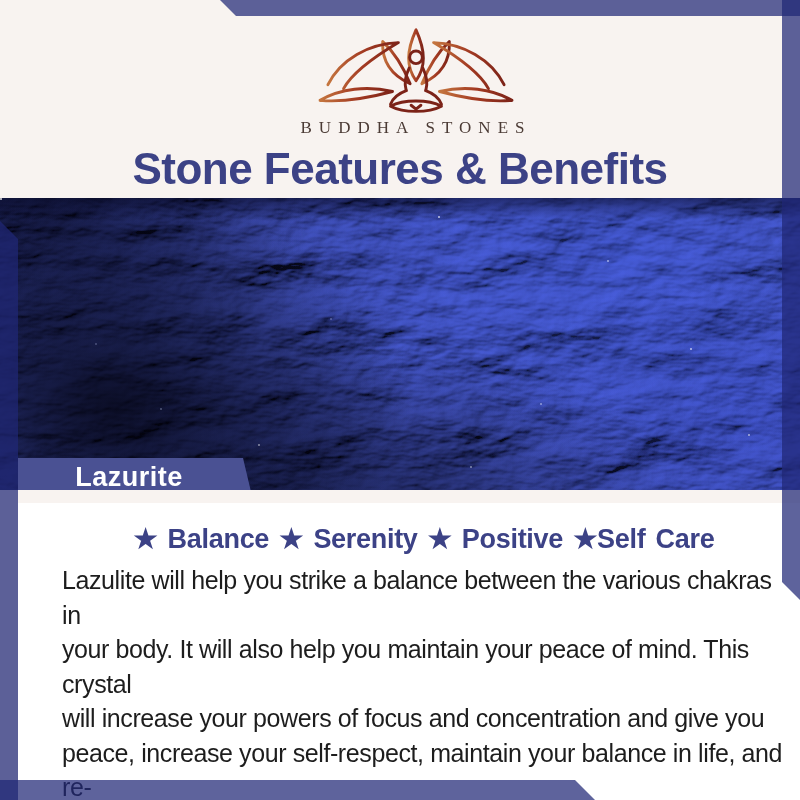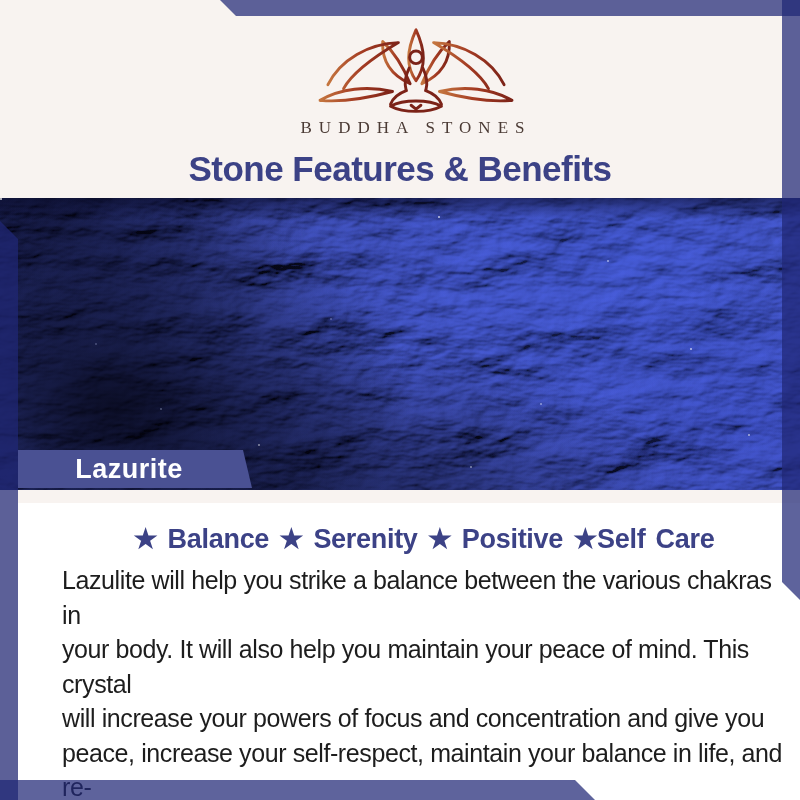--- a/index.html
+++ b/index.html
@@ -17,21 +17,21 @@
     font-family:"Liberation Serif", serif;
     font-size:17px;letter-spacing:7px;color:#4b3b35;font-weight:500;
   }
 
   
   .title-band{
     position:absolute;top:140px;left:0;width:800px;height:58px;
     display:flex;align-items:center;justify-content:center;
   }
   .title-band h1{
-    margin:0;font-size:35px;font-weight:bold;color:#3c4286;letter-spacing:-0.5px;
+    margin:0;font-size:44px;font-weight:bold;color:#3c4286;letter-spacing:-0.5px;
   }
 
   
   .photo{
     position:absolute;top:198px;left:0;width:800px;height:292px;
     background:#1d2573;overflow:hidden;
   }
   .photo svg{position:absolute;top:0;left:0;}
   .photo .shade{
     position:absolute;inset:0;
@@ -48,21 +48,21 @@
     position:absolute;top:0;left:0;width:2px;height:2px;border-radius:50%;
     background:rgba(255,255,255,0.85);
     box-shadow:
       438px 18px 0 rgba(255,255,255,.7), 607px 62px 0 rgba(230,235,255,.6),
       690px 150px 0 rgba(255,255,255,.65), 540px 205px 0 rgba(220,228,255,.55),
       258px 246px 0 rgba(255,255,255,.5), 330px 120px 0 rgba(200,210,255,.35),
       748px 236px 0 rgba(255,255,255,.6), 160px 210px 0 rgba(210,218,255,.35),
       95px 145px 0 rgba(200,208,250,.3), 470px 268px 0 rgba(235,240,255,.5);
   }
   .stone-label{
-    position:absolute;left:18px;top:252px;width:234px;height:38px;
+    position:absolute;left:18px;top:260px;width:234px;height:38px;
     background:#4a5193;
     clip-path:polygon(0 0, 225px 0, 100% 100%, 0 100%);
     display:flex;align-items:center;justify-content:center;
   }
   .stone-label span{
     color:#ffffff;font-size:27px;font-weight:bold;letter-spacing:0.5px;
     padding-right:12px;
   }
 
   

